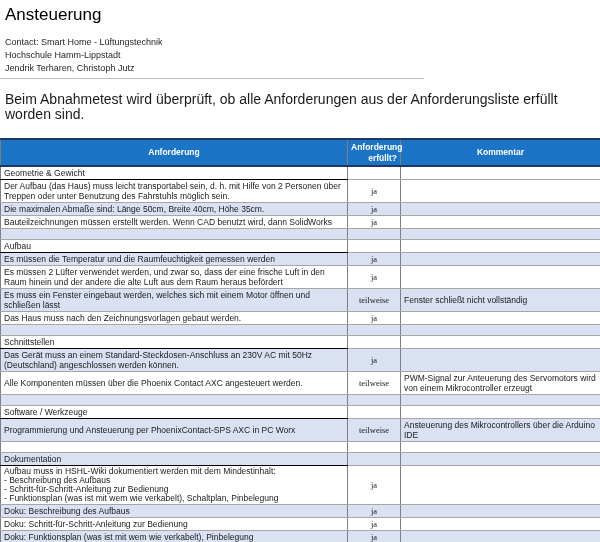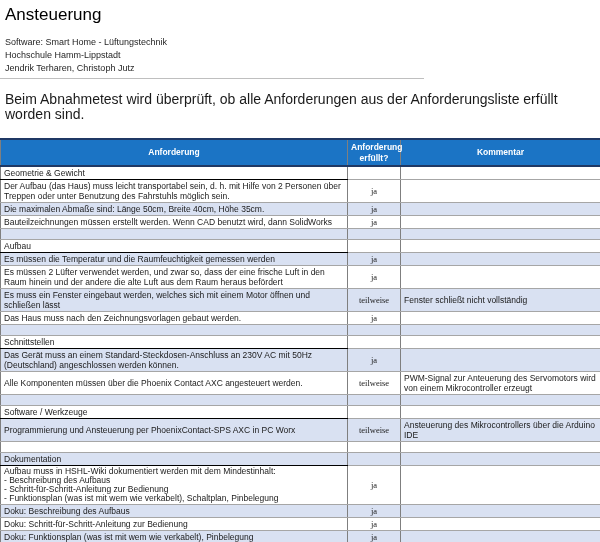--- a/index.html
+++ b/index.html
@@ -18,21 +18,21 @@
     border-collapse:collapse;table-layout:fixed;width:600px;margin-top:12px;
     border:1px solid #7f7f7f;border-top:2px solid #1f3864;
   }
   col.c1{width:347px;} col.c2{width:53px;} col.c3{width:200px;}
   th{
     background:#1b74c5;color:#ffffff;font-size:8.5px;line-height:10.5px;
     font-weight:bold;padding:2px 3px;vertical-align:middle;
     border-bottom:2px solid #1f3864;border-left:1px solid #7f7f7f;
   }
   th.h1c{text-align:center;border-left:none;}
-  th.h2c{text-align:center;margin-left:16px;}
+  th.h2c{text-align:right;margin-left:16px;}
   th.h3c{text-align:center;}
   td{
     font-size:8.5px;line-height:10px;padding:1px 3px;vertical-align:middle;
     border:1px solid;border-color:#a6a6a6 #7f7f7f;color:#1a1a1a;
     overflow:hidden;
   }
   td.c1{white-space:pre-line;text-align:left;}
   td.c2{text-align:center;font-family:Liberation Serif, serif;}
   td.c3{text-align:left;}
   tr.band td{background:#d9e1f2;}
@@ -40,21 +40,21 @@
   tr.spacer td{height:8px;padding:1px 3px;}
   tr.multiline td{line-height:9px;}
 </style>
 </head>
 <body>
 
 <div class="page">
   <h1 class="title">Ansteuerung</h1>
 
   <div class="meta">
-    <div>Software: Smart Home - Lüftungstechnik</div>
+    <div>Contact: Smart Home - Lüftungstechnik</div>
     <div>Hochschule Hamm-Lippstadt</div>
     <div>Jendrik Terharen, Christoph Jutz</div>
   </div>
 
   <div class="divider"></div>
 
   <p class="intro">Beim Abnahmetest wird überprüft, ob alle Anforderungen aus der Anforderungsliste erfüllt worden sind.</p>
 
   <table class="req">
     <colgroup>

